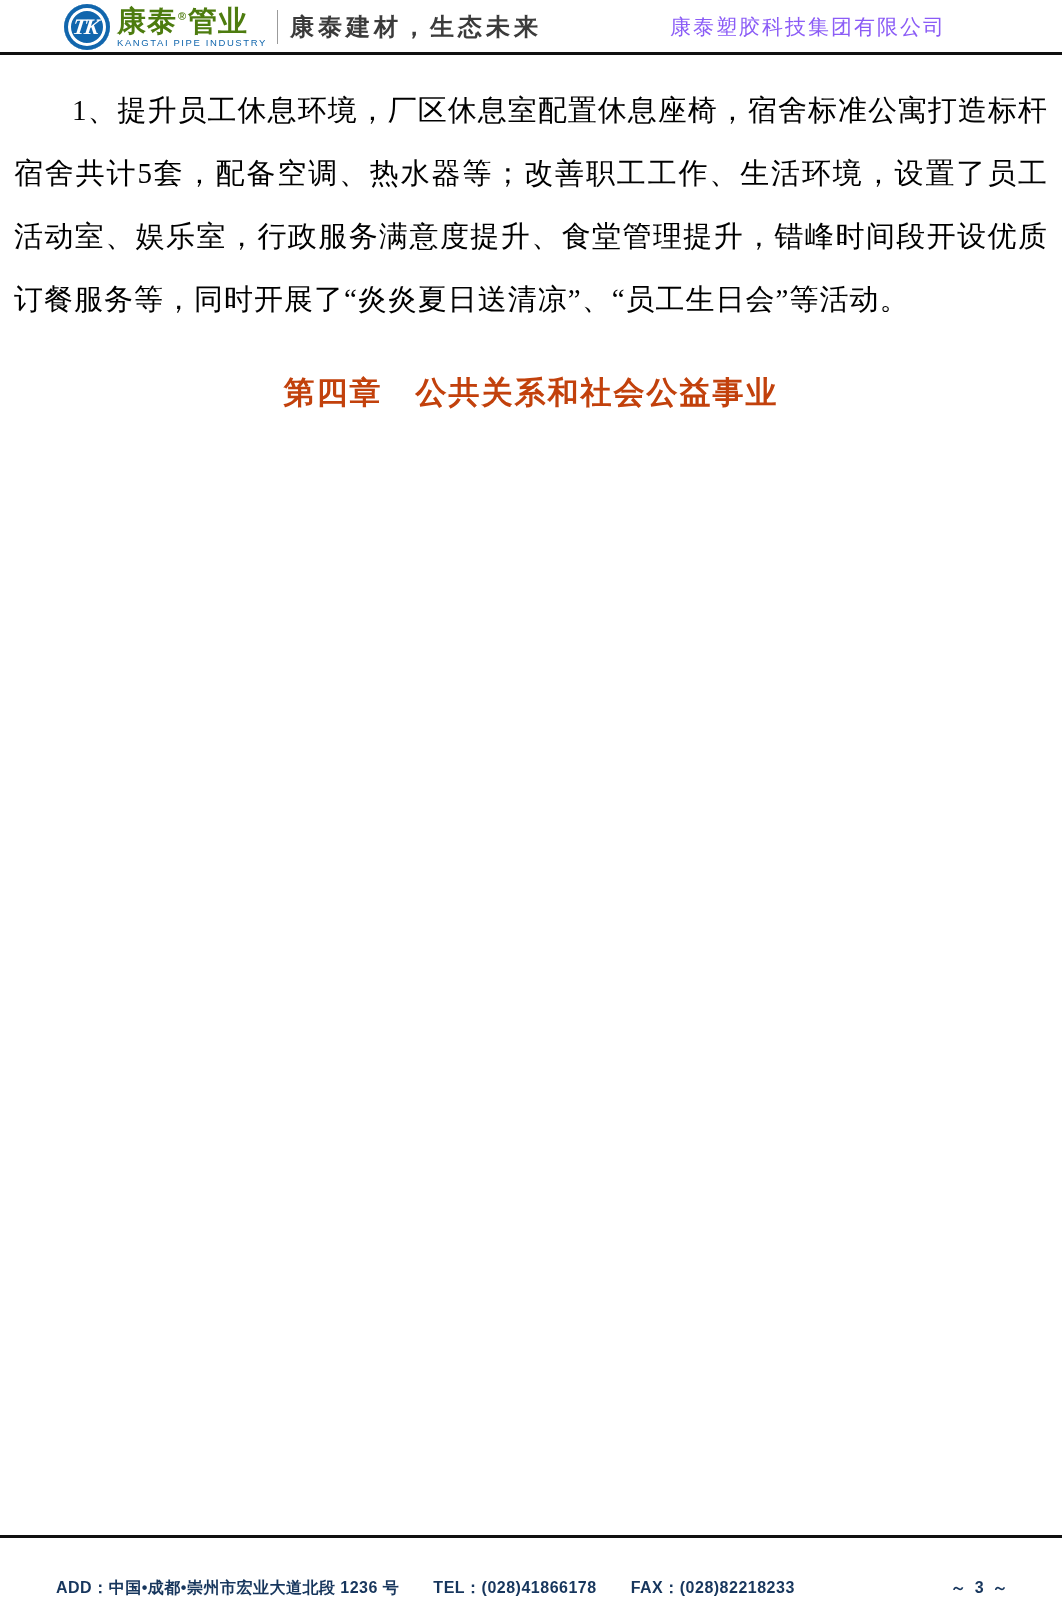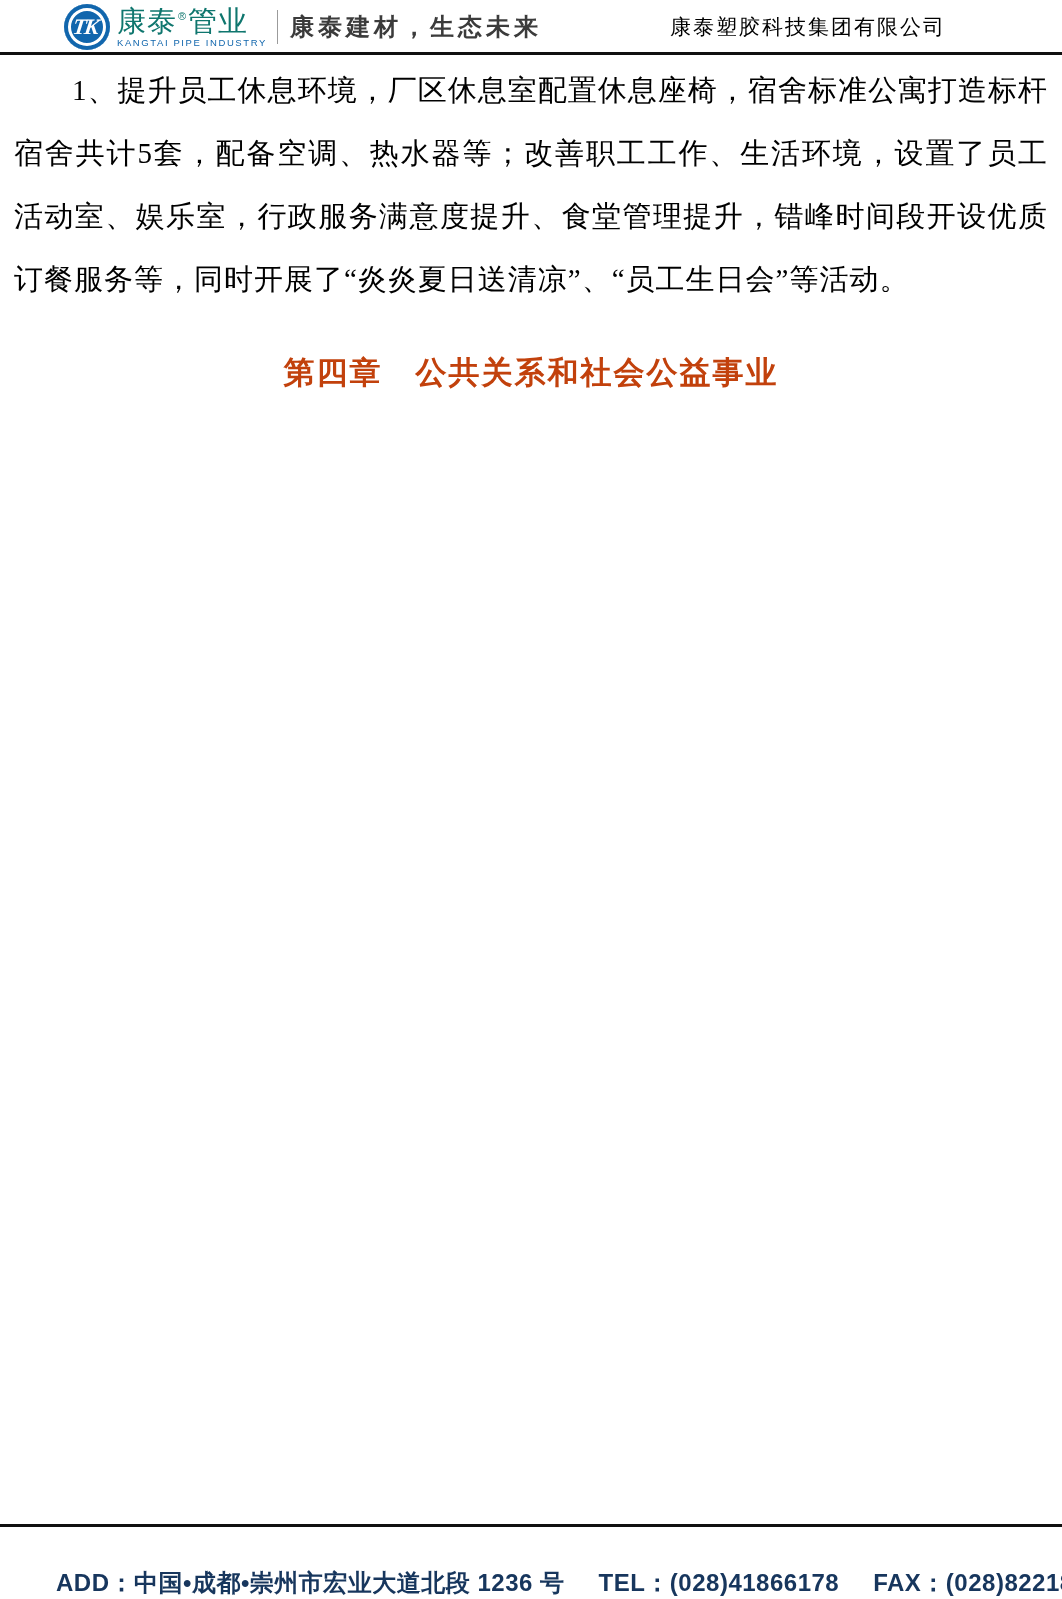--- a/index.html
+++ b/index.html
@@ -36,23 +36,23 @@
     font-family: "Liberation Serif", serif;
     font-style: italic;
     font-weight: bold;
     font-size: 22px;
     transform: skewX(-8deg);
     letter-spacing: -2px;
     padding-right: 3px;
   }
   .brand-col { margin-left: 7px; line-height: 1; }
   .brand-cn {
-    color: #0f766e;
+    color: #4d7c0f;
     font-family: "Liberation Sans", sans-serif;
-    font-weight: normal;
+    font-weight: bold;
     font-size: 29px;
     letter-spacing: 1px;
     white-space: nowrap;
   }
   .brand-cn sup {
     font-size: 11px;
     vertical-align: super;
     margin: 0 1px;
   }
   .brand-en {
@@ -72,33 +72,33 @@
   .tagline {
     color: #3b3b3b;
     font-family: "Liberation Sans", sans-serif;
     font-weight: bold;
     font-size: 24px;
     letter-spacing: 4px;
     white-space: nowrap;
     text-align: right;
   }
   .company-name {
-    color: #000000;
+    color: #8b5cf6;
     font-family: "Liberation Sans", sans-serif;
     font-weight: 500;
     font-size: 21px;
     letter-spacing: 2px;
     margin-right: 116px;
     white-space: nowrap;
   }
   .rule { width: 1062px; height: 3px; background: #101010; }
 
   
   .content {
-    padding: 4px 14px 0 14px;
+    padding: 24px 14px 0 14px;
     color: #000000;
     font-size: 29px;
     line-height: 63px;
     letter-spacing: 1px;
     text-align: justify;
     text-justify: inter-character;
   }
   .para { text-indent: 2em; }
   .chapter {
     text-align: center;
@@ -112,21 +112,21 @@
 
   
   .footer { position: absolute; left: 0; bottom: 0; width: 1062px; }
   .footer-row {
     display: flex;
     align-items: baseline;
     justify-content: space-between;
     padding: 40px 52px 0 56px;
     font-family: "Liberation Sans", sans-serif;
     font-weight: bold;
-    font-size: 24px;
+    font-size: 16px;
     letter-spacing: 0.5px;
     white-space: nowrap;
   }
   .contact { display: flex; align-items: baseline; }
   .f-item { margin-right: 34px; }
   .f-item:last-child { margin-right: 12px; }
   .page-num { letter-spacing: 2px; }
 </style>
 </head>
 <body>

